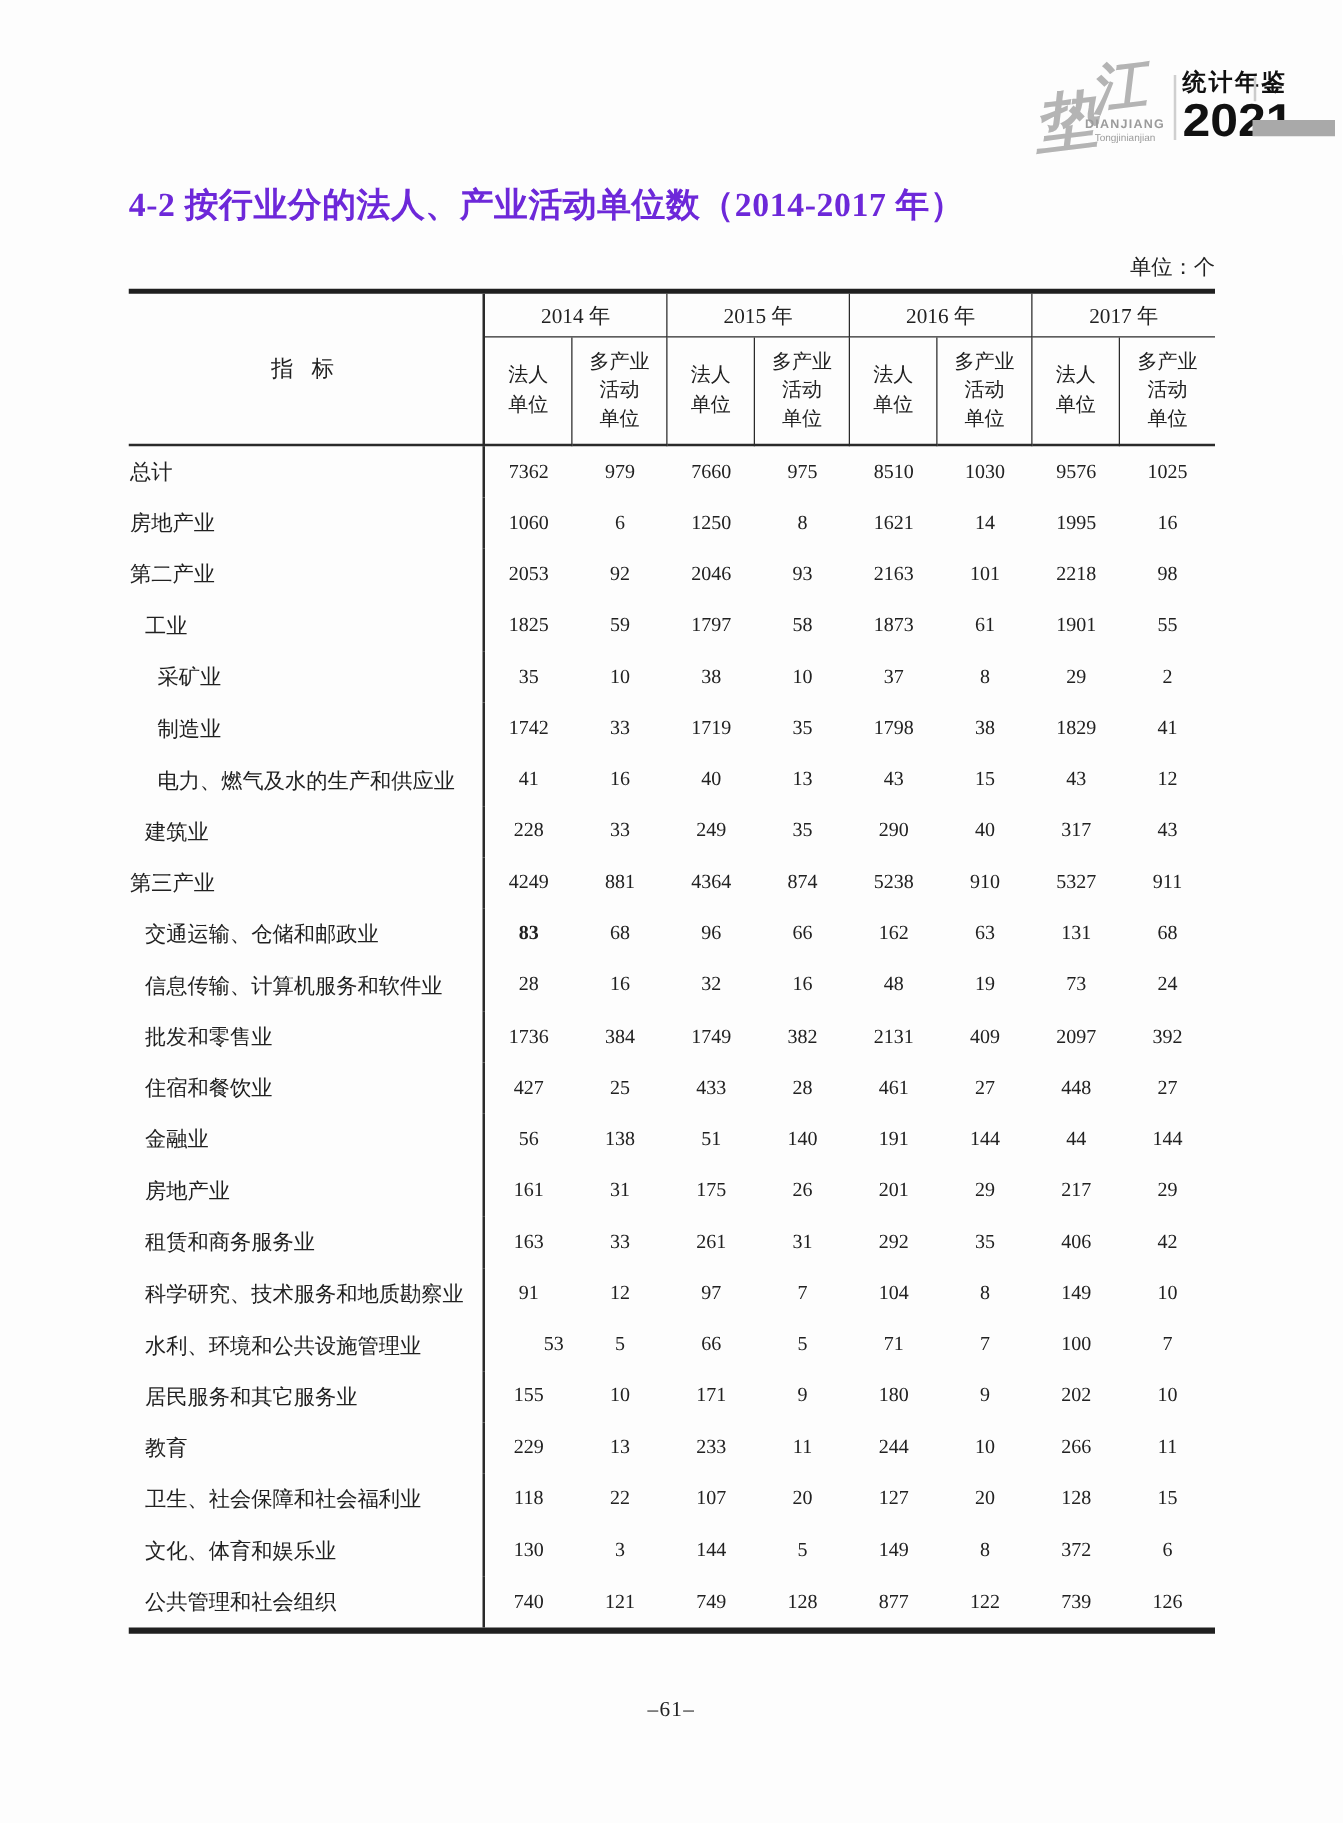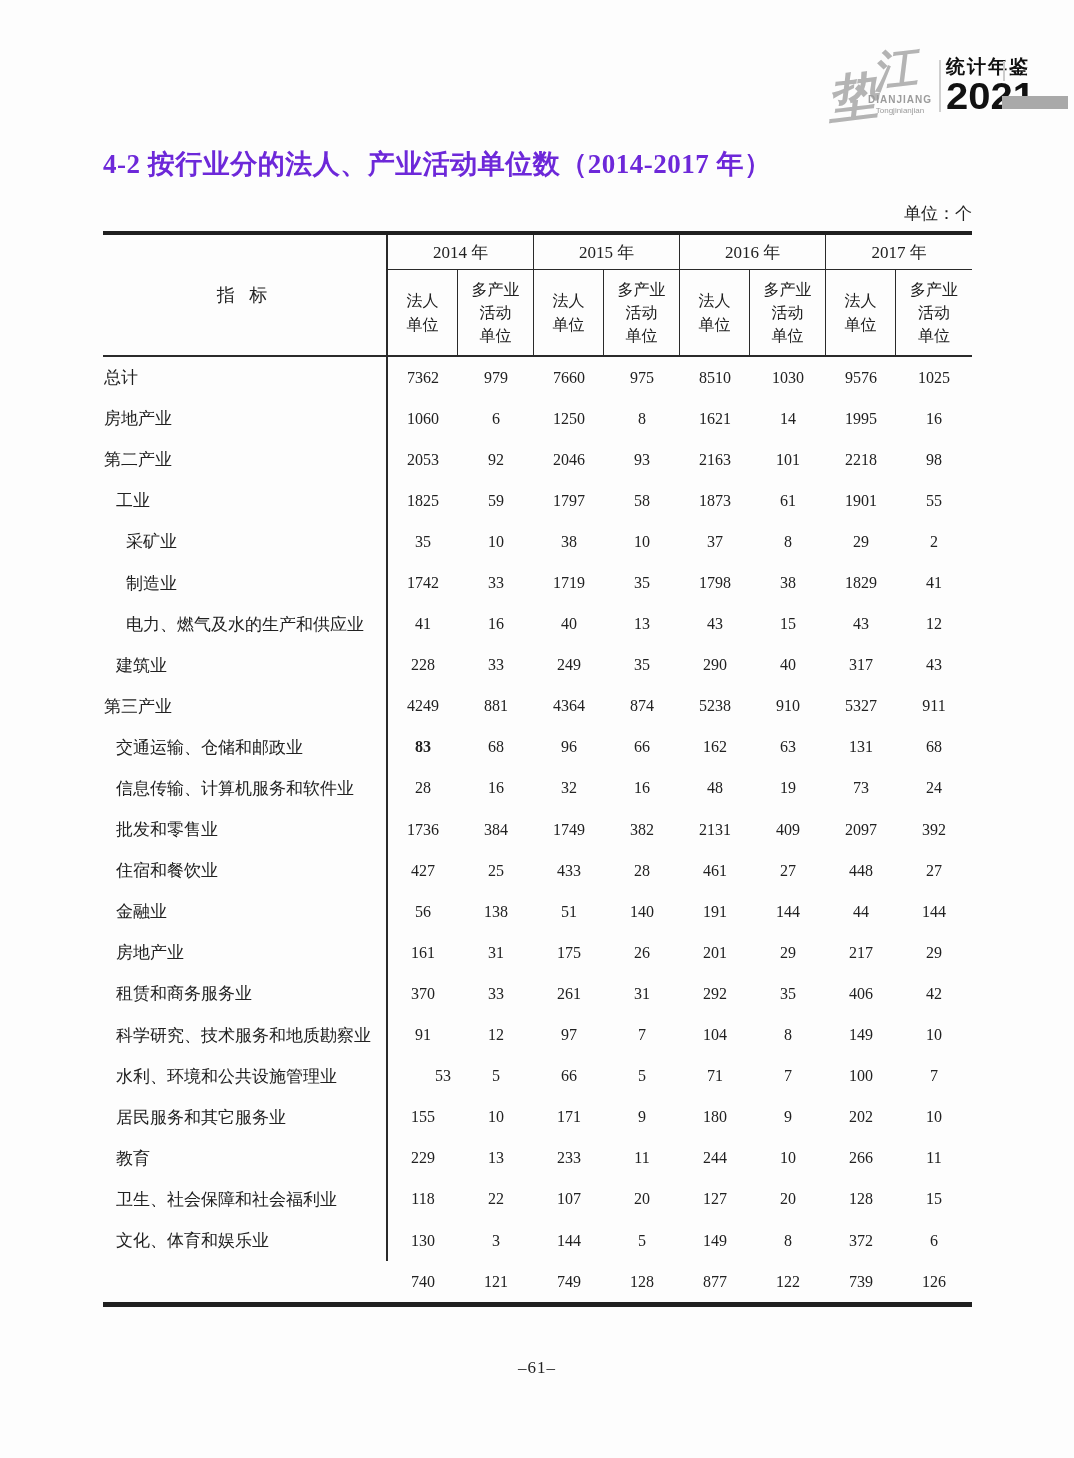--- a/index.html
+++ b/index.html
@@ -232,21 +232,21 @@
       <div class="cell body-label ind1" style="grid-area: 17 / 1;">房地产业</div>
       <div class="cell body-num" style="grid-area: 17 / 2;">161</div>
       <div class="cell body-num" style="grid-area: 17 / 3;">31</div>
       <div class="cell body-num" style="grid-area: 17 / 4;">175</div>
       <div class="cell body-num" style="grid-area: 17 / 5;">26</div>
       <div class="cell body-num" style="grid-area: 17 / 6;">201</div>
       <div class="cell body-num" style="grid-area: 17 / 7;">29</div>
       <div class="cell body-num" style="grid-area: 17 / 8;">217</div>
       <div class="cell body-num" style="grid-area: 17 / 9;">29</div>
       <div class="cell body-label ind1" style="grid-area: 18 / 1;">租赁和商务服务业</div>
-      <div class="cell body-num" style="grid-area: 18 / 2;">370</div>
+      <div class="cell body-num" style="grid-area: 18 / 2;">163</div>
       <div class="cell body-num" style="grid-area: 18 / 3;">33</div>
       <div class="cell body-num" style="grid-area: 18 / 4;">261</div>
       <div class="cell body-num" style="grid-area: 18 / 5;">31</div>
       <div class="cell body-num" style="grid-area: 18 / 6;">292</div>
       <div class="cell body-num" style="grid-area: 18 / 7;">35</div>
       <div class="cell body-num" style="grid-area: 18 / 8;">406</div>
       <div class="cell body-num" style="grid-area: 18 / 9;">42</div>
       <div class="cell body-label ind1" style="grid-area: 19 / 1;">科学研究、技术服务和地质勘察业</div>
       <div class="cell body-num" style="grid-area: 19 / 2;">91</div>
       <div class="cell body-num" style="grid-area: 19 / 3;">12</div>
@@ -294,20 +294,21 @@
       <div class="cell body-num" style="grid-area: 23 / 9;">15</div>
       <div class="cell body-label ind1" style="grid-area: 24 / 1;">文化、体育和娱乐业</div>
       <div class="cell body-num" style="grid-area: 24 / 2;">130</div>
       <div class="cell body-num" style="grid-area: 24 / 3;">3</div>
       <div class="cell body-num" style="grid-area: 24 / 4;">144</div>
       <div class="cell body-num" style="grid-area: 24 / 5;">5</div>
       <div class="cell body-num" style="grid-area: 24 / 6;">149</div>
       <div class="cell body-num" style="grid-area: 24 / 7;">8</div>
       <div class="cell body-num" style="grid-area: 24 / 8;">372</div>
       <div class="cell body-num" style="grid-area: 24 / 9;">6</div>
+      <div class="cell body-label ind1" style="grid-area: 25 / 1;">公共管理和社会组织</div>
       <div class="cell body-num" style="grid-area: 25 / 2;">740</div>
       <div class="cell body-num" style="grid-area: 25 / 3;">121</div>
       <div class="cell body-num" style="grid-area: 25 / 4;">749</div>
       <div class="cell body-num" style="grid-area: 25 / 5;">128</div>
       <div class="cell body-num" style="grid-area: 25 / 6;">877</div>
       <div class="cell body-num" style="grid-area: 25 / 7;">122</div>
       <div class="cell body-num" style="grid-area: 25 / 8;">739</div>
       <div class="cell body-num" style="grid-area: 25 / 9;">126</div>
     </div>
 

